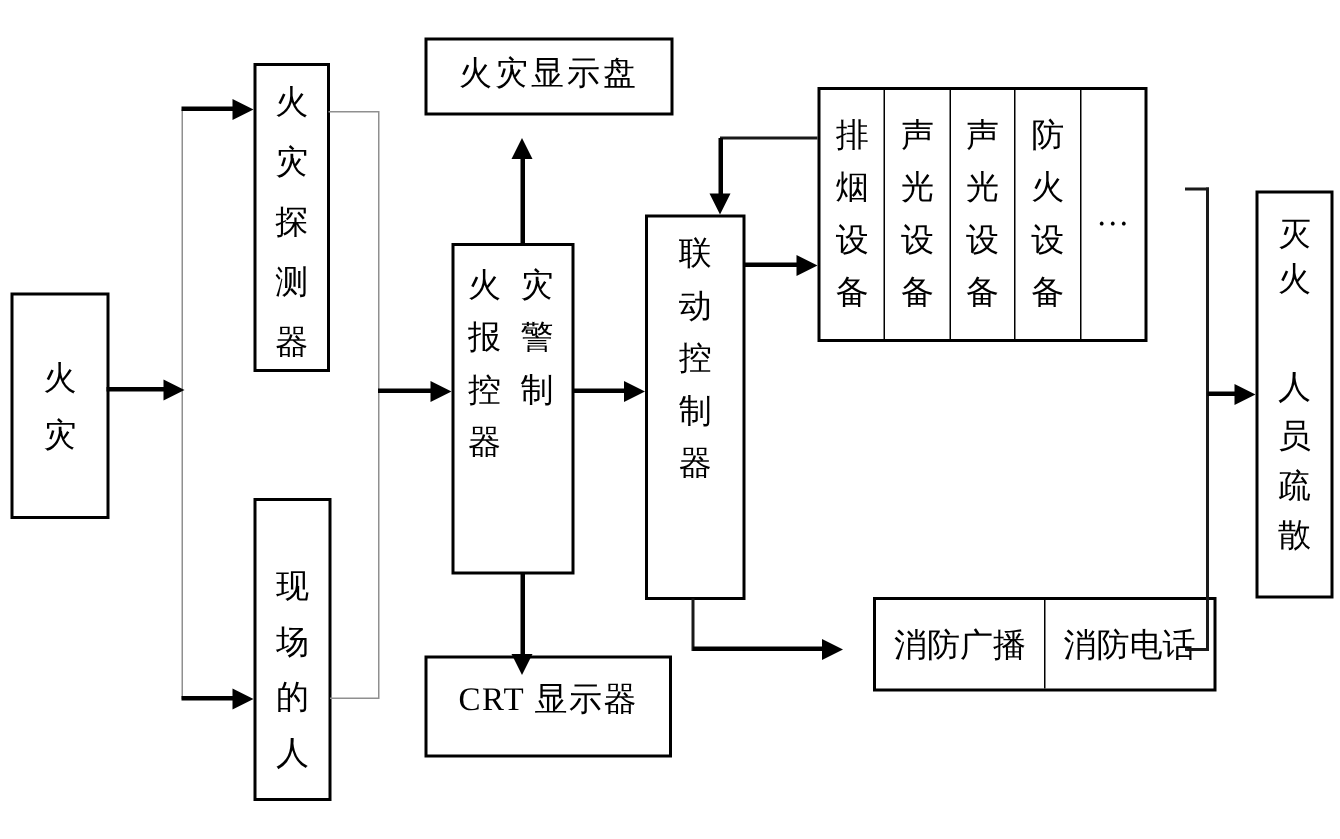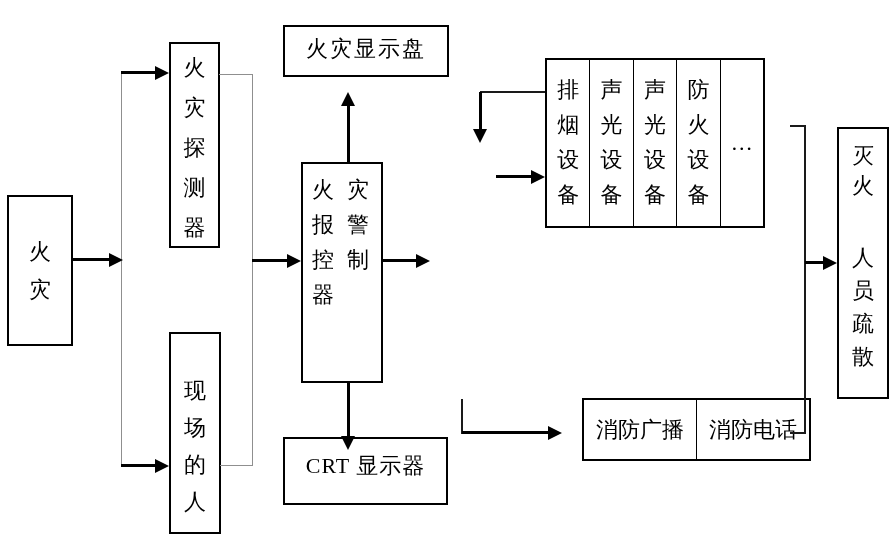--- a/index.html
+++ b/index.html
@@ -59,20 +59,23 @@
   </div>
 
   <div class="box" style="left:301px;top:162px;width:82px;height:221px;align-items:flex-start;">
     <div class="wrap2" style="margin:8px 0 0 9px;">火灾报警控制器</div>
   </div>
 
   <div class="box" style="left:283px;top:437px;width:165px;height:68px;justify-content:center;">
     <div class="hlabel" style="letter-spacing:1px;padding-bottom:10px;">CRT 显示器</div>
   </div>
 
+  <div class="box" style="left:430px;top:143px;width:67px;height:257px;">
+    <div class="vtext" style="line-height:35px;padding-top:6px;">联动控制器</div>
+  </div>
 
   <div class="cellrow" style="left:545px;top:58px;width:220px;height:170px;">
     <div class="cell">
       <div class="vtext">排烟设备</div>
     </div>
     <div class="cell">
       <div class="vtext">声光设备</div>
     </div>
     <div class="cell">
       <div class="vtext">声光设备</div>

